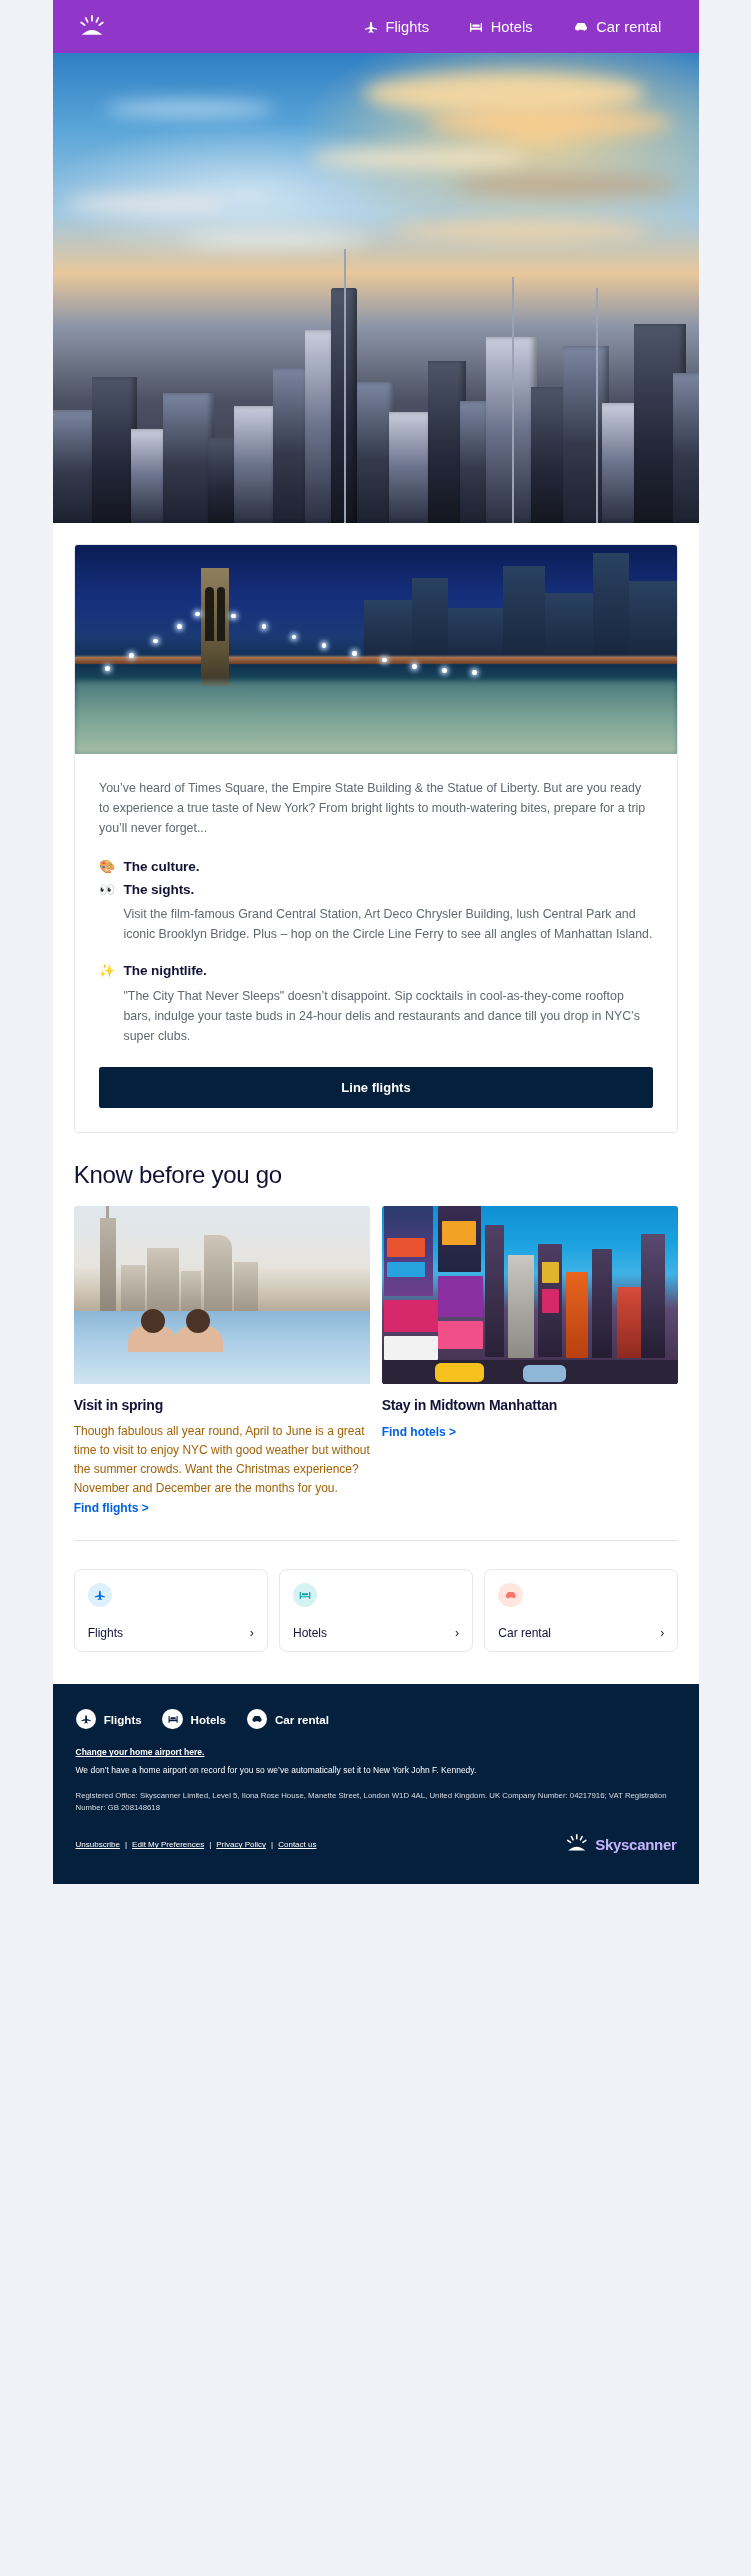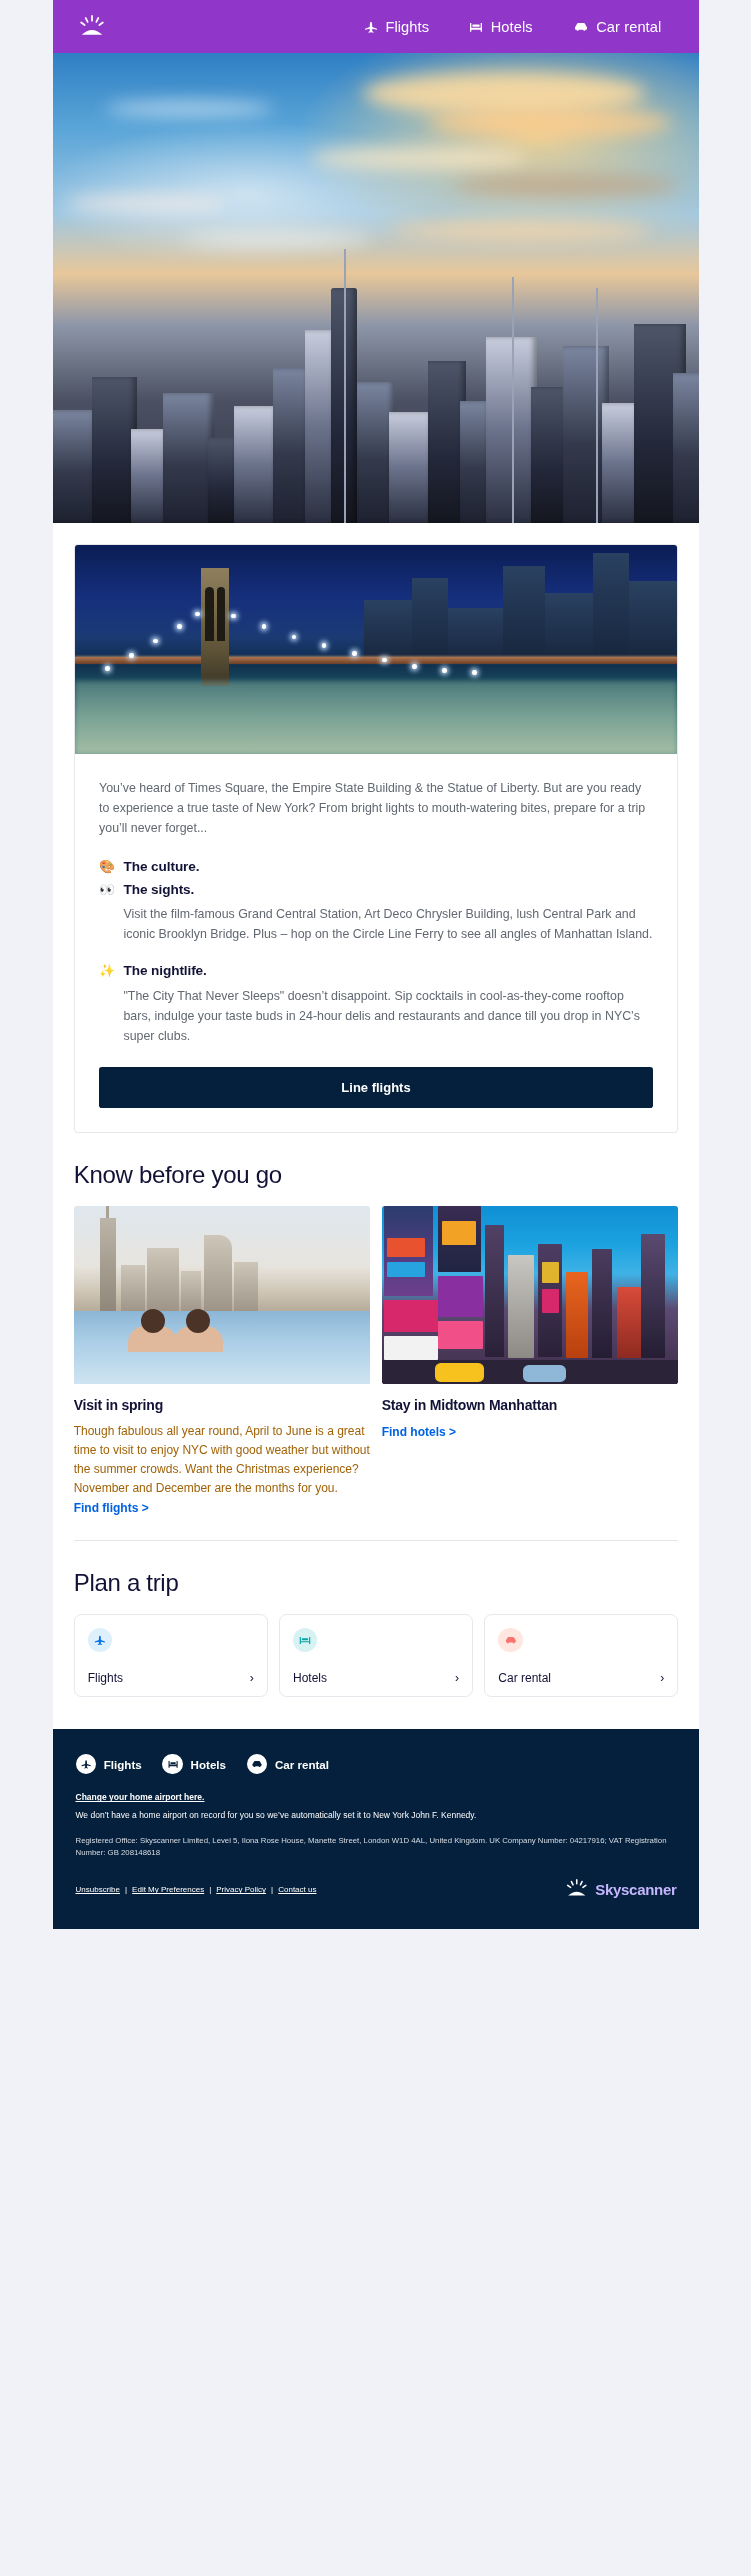--- a/index.html
+++ b/index.html
@@ -498,21 +498,20 @@
           <div class="kb-title">Stay in Midtown Manhattan</div>
           <a href="#" class="kb-link">Find hotels &gt;</a>
         </div>
 
       </div>
     </div>
 
     <div class="divider"></div>
 
     <div class="section">
-      <h2>Plan a trip</h2>
       <div class="tiles">
 
         <div class="tile">
           <div class="tile-ic">
             <svg width="14" height="14" viewBox="0 0 24 24" fill="#0770e3" aria-hidden="true">
               <path d="M20.5 14.6 13.6 12l-.4-5.6c0-.9-.6-1.5-1.4-1.5s-1.4.6-1.4 1.5L10 12l-6.9 2.6v1.6l6.8-1.4.3 3.2-2 1.3v1.1l3.6-.8 3.6.8v-1.1l-2-1.3.3-3.2 6.8 1.4z"></path>
             </svg>
           </div>
           <div class="tile-row">
             <span class="tile-label">Flights</span>

